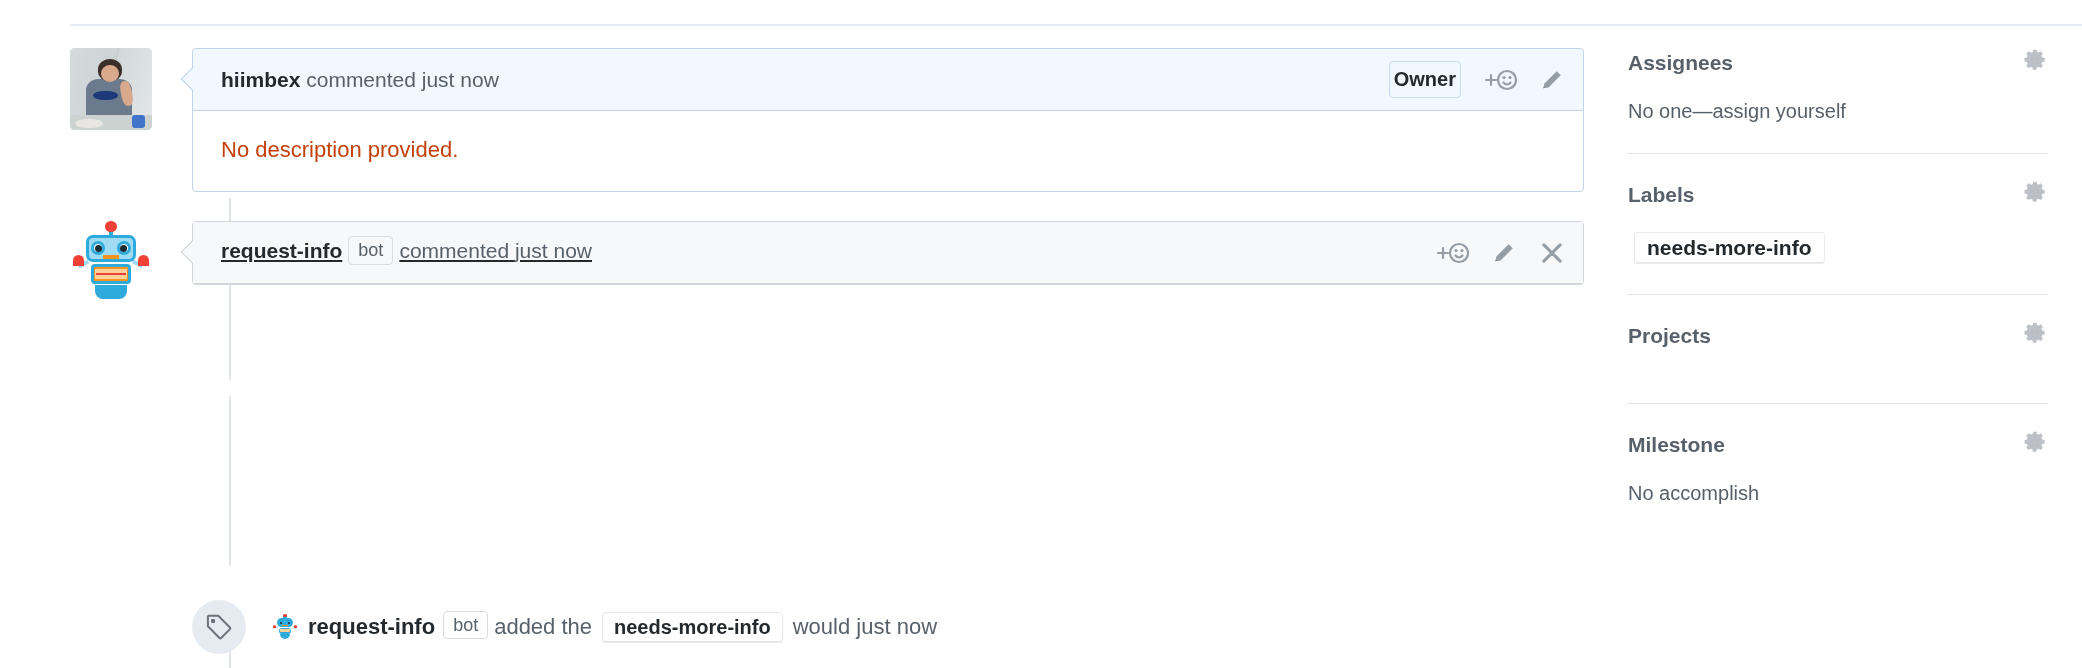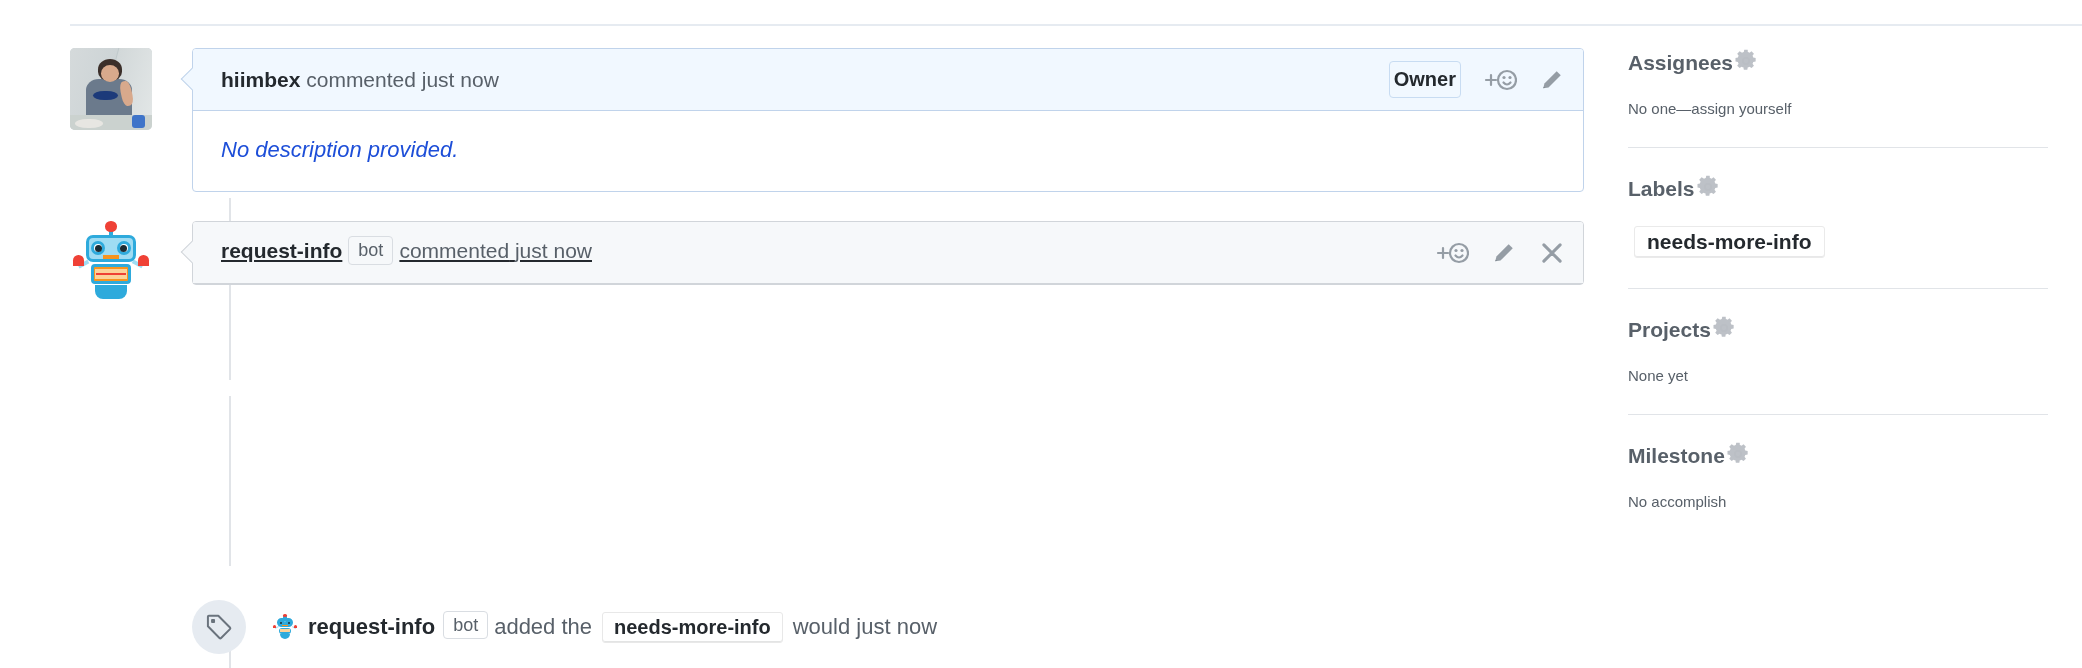--- a/index.html
+++ b/index.html
@@ -166,21 +166,21 @@
 
   .hdr-actions { display: flex; align-items: center; gap: 22px; }
   .icon-btn { display:flex; align-items:center; justify-content:center; color:#959da5; }
 
   .comment-body {
     padding: 24px 28px 26px 28px;
     font-size: 22px;
     line-height: 1.55;
     color: #24292e;
   }
-  .comment-body.italic { font-style: italic; color: #1d4ed8; padding: 22px 28px 24px 28px; }
+  .comment-body.italic { color: #c2410c; padding: 22px 28px 24px 28px; }
 
   
   .connector {
     position: absolute; left: 229px;
     width: 2px; background: #e1e4e8;
   }
 
   
   .event-row {
     position: absolute; left: 192px; top: 552px;
@@ -210,25 +210,25 @@
     border-radius: 3px;
     background: #ffffff;
     border: 1px solid #e8e8e8;
     box-shadow: inset 0 -1px 0 rgba(27,31,35,0.12);
     font-size: 20px; font-weight: bold; color: #24292e;
   }
 
   
   .side-section { position: relative; padding-bottom: 2px; }
   .side-head {
-    display: flex; align-items: center; justify-content: flex-start;
+    display: flex; align-items: center; justify-content: space-between;
     margin-bottom: 22px;
   }
   .side-title { font-size: 21px; font-weight: bold; color: #586069; }
-  .side-value { font-size: 15px; color: #586069; }
+  .side-value { font-size: 20px; color: #586069; }
   .side-value.label-val {
     font-weight: bold; color: #24292e; font-size: 21px;
     display: inline-block;
     padding: 3px 12px;
     border-radius: 3px;
     background: #ffffff;
     border: 1px solid #eaeaea;
     box-shadow: inset 0 -1px 0 rgba(27,31,35,0.10);
     margin-left: 6px;
   }
@@ -436,21 +436,20 @@
     <div class="side-section">
       <div class="side-head">
         <span class="side-title">Projects</span>
         <span class="gear">
           <svg width="26" height="26" viewBox="0 0 24 24" fill="#b9bec4">
             <path d="M12 8.1a3.9 3.9 0 1 0 0 7.8 3.9 3.9 0 0 0 0-7.8Zm0 5.9a2 2 0 1 1 0-4 2 2 0 0 1 0 4Z"></path>
             <path d="M13.6 1.5h-3.2l-.45 2.2a8.6 8.6 0 0 0-1.6.66L6.1 3.06 3.9 5.26l1.3 1.86a8.6 8.6 0 0 0-.66 1.6L2.3 9.2v3.2l2.24.45c.16.56.38 1.1.66 1.6L3.9 16.3l2.2 2.2 1.86-1.3c.5.28 1.04.5 1.6.66l.45 2.24h3.2l.45-2.24c.56-.16 1.1-.38 1.6-.66l1.86 1.3 2.2-2.2-1.3-1.86c.28-.5.5-1.04.66-1.6l2.24-.45V9.2l-2.24-.45a8.6 8.6 0 0 0-.66-1.6l1.3-1.86-2.2-2.2-1.86 1.3a8.6 8.6 0 0 0-1.6-.66L13.6 1.5Z" opacity="0.95"></path>
           </svg>
         </span>
       </div>
-      <div class="side-value">None yet</div>
     </div>
 
     <div class="side-divider"></div>
 
     <div class="side-section">
       <div class="side-head">
         <span class="side-title">Milestone</span>
         <span class="gear">
           <svg width="26" height="26" viewBox="0 0 24 24" fill="#b9bec4">
             <path d="M12 8.1a3.9 3.9 0 1 0 0 7.8 3.9 3.9 0 0 0 0-7.8Zm0 5.9a2 2 0 1 1 0-4 2 2 0 0 1 0 4Z"></path>

